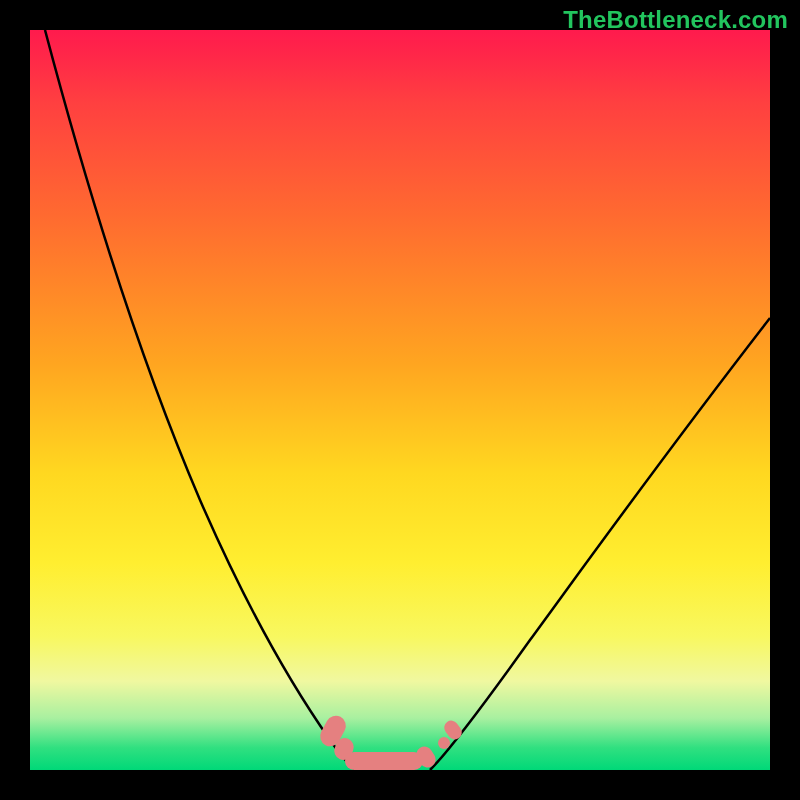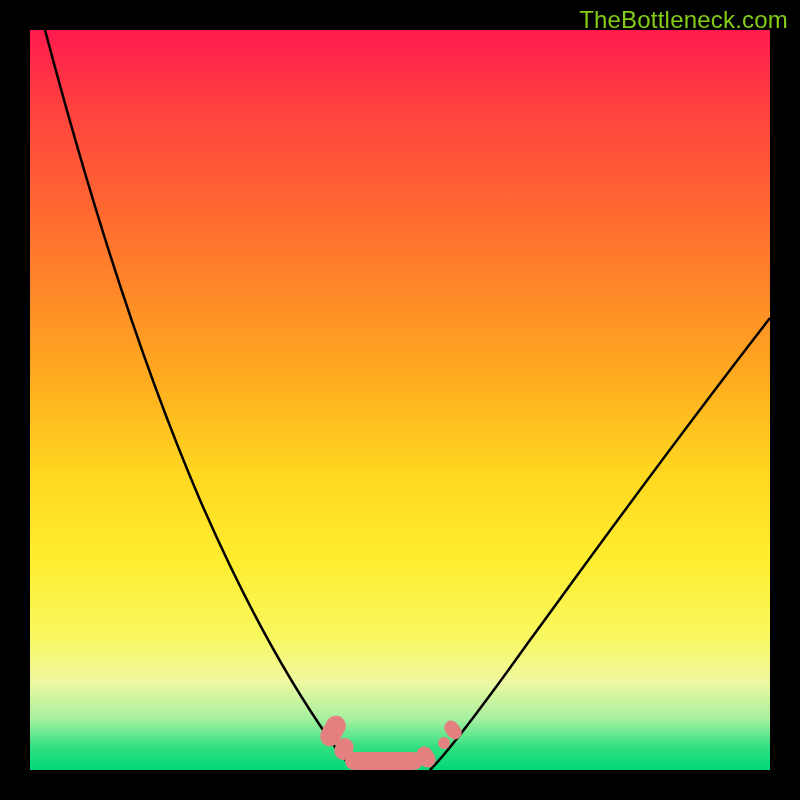--- a/index.html
+++ b/index.html
@@ -29,23 +29,23 @@
       #f0f8a0 88%,
       #a8f0a0 93%,
       #30e080 97%,
       #00d878 100%
     );
   }
   .watermark {
     position: absolute;
     top: 6px;
     right: 12px;
-    color: #84cc16;
+    color: #22c55e;
     font-size: 24px;
-    font-weight: 400;
+    font-weight: 700;
     z-index: 20;
     letter-spacing: 0.2px;
   }
   svg.curves {
     position: absolute;
     left: 0;
     top: 0;
     width: 740px;
     height: 740px;
     z-index: 5;

